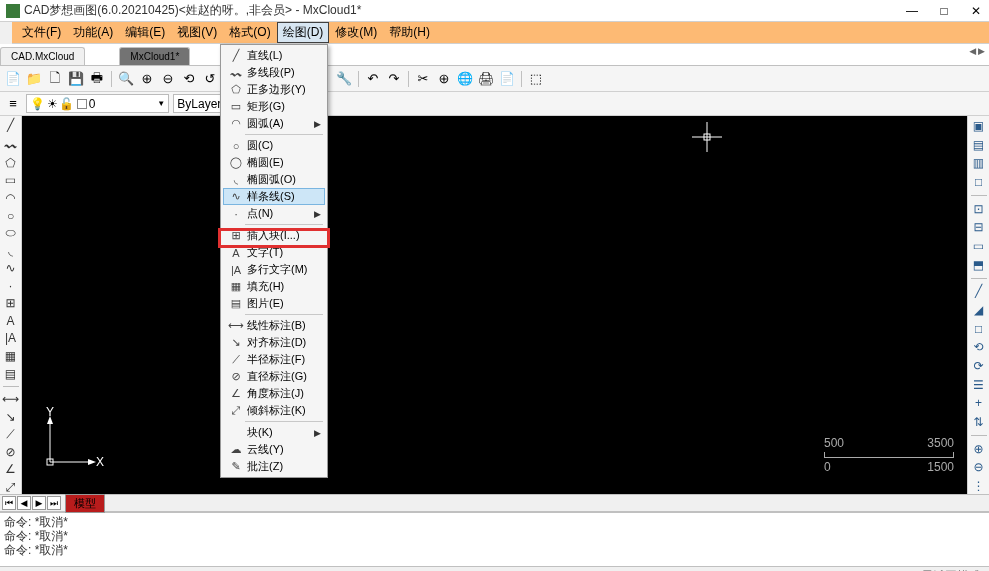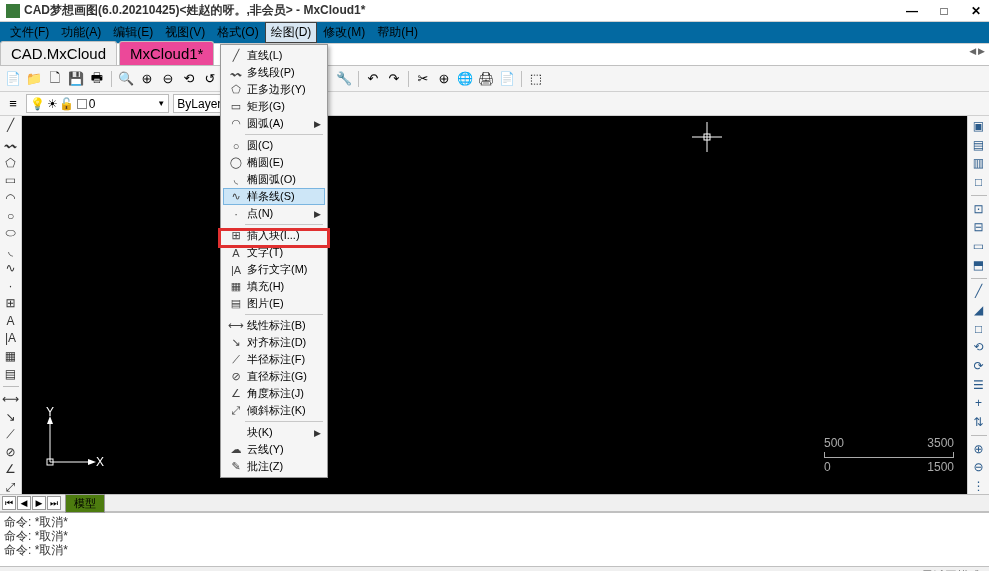--- a/index.html
+++ b/index.html
@@ -1,30 +1,30 @@
 <!DOCTYPE html>
 <html><head>
 <meta charset="utf-8">
 <style>
 * { margin: 0; padding: 0; box-sizing: border-box; font-family: "Microsoft YaHei", sans-serif; font-size: 12px; }
 body { background: #f0f0f0; width: 989px; height: 571px; overflow: hidden; position: relative; }
 
-.titlebar { height: 22px; background: #fff; display: flex; align-items: center; padding: 0 6px; border-bottom: 1px solid #d0d0d0; font-weight: bold; }
+.titlebar { height: 22px; background: #fff; display: flex; align-items: center; padding: 0 6px; border-bottom: 1px solid #d0d0d0; }
 .titlebar .app-icon { width: 14px; height: 14px; background: #3a7a3a; margin-right: 4px; }
 .titlebar .title { flex: 1; color: #333; }
 .titlebar .win-btns { display: flex; gap: 18px; }
 .titlebar .win-btn { width: 14px; text-align: center; cursor: pointer; }
 
-.menubar { height: 22px; background: #0369a1; display: flex; align-items: center; padding: 0 4px; border-bottom: 1px solid #d0d0d0; }
+.menubar { height: 22px; background: #fdba74; display: flex; align-items: center; padding: 0 4px; border-bottom: 1px solid #d0d0d0; margin-left: 12px; }
 .menubar .mitem { padding: 2px 6px; cursor: pointer; }
 .menubar .mitem.open { background: #d8e6f2; border: 1px solid #404040; padding: 1px 5px; }
 
 .tabbar { height: 22px; background: #fff; display: flex; align-items: flex-end; border-bottom: 1px solid #c0c0c0; position: relative; }
-.tab { padding: 3px 10px; border: 1px solid #c0c0c0; border-bottom: none; margin-right: 2px; background: #f0f0f0; cursor: pointer; border-radius: 3px 3px 0 0; font-size: 15px; }
-.tab.active { background: #ec4899; }
+.tab { padding: 3px 10px; border: 1px solid #c0c0c0; border-bottom: none; margin-right: 2px; background: #f0f0f0; cursor: pointer; border-radius: 3px 3px 0 0; font-size: 10px; }
+.tab.active { background: #737373; margin-left: 32px; }
 .tabbar .tab-scroll { position: absolute; right: 4px; top: 2px; display: flex; gap: 2px; }
 .tab-scroll span { font-size: 9px; color: #666; cursor: pointer; }
 
 .toolbar1 { height: 26px; background: #f5f5f5; display: flex; align-items: center; padding: 0 4px; border-bottom: 1px solid #d0d0d0; gap: 3px; }
 .tb-icon { width: 18px; height: 18px; display: inline-flex; align-items: center; justify-content: center; cursor: pointer; font-size: 13px; }
 .tb-sep { width: 1px; height: 16px; background: #c0c0c0; margin: 0 2px; }
 
 .toolbar2 { height: 24px; background: #f5f5f5; display: flex; align-items: center; padding: 0 4px; border-bottom: 1px solid #d0d0d0; gap: 4px; }
 .layer-box { display: flex; align-items: center; gap: 2px; border: 1px solid #bbb; background: #fff; padding: 1px 3px; height: 19px; }
 .ly-select { border: 1px solid #bbb; background: #fff; height: 19px; padding: 0 3px; min-width: 80px; display: flex; align-items: center; justify-content: space-between; }
@@ -40,21 +40,21 @@
 .ucs { position: absolute; left: 18px; bottom: 20px; color: #fff; font-size: 11px; }
 .ucs svg { overflow: visible; }
 .cursor-cross { position: absolute; left: 670px; top: 6px; color: #fff; }
 .scale-bar { position: absolute; right: 13px; bottom: 20px; color: #aaa; font-size: 10px; }
 .scale-bar .bar { width: 130px; height: 6px; border: 1px solid #aaa; border-top: none; margin: 2px 0; }
 .scale-bar .labels { display: flex; justify-content: space-between; width: 130px; }
 
 .bottom-tabs { height: 18px; background: #f0f0f0; display: flex; align-items: center; border-top: 1px solid #c0c0c0; border-bottom: 1px solid #c0c0c0; padding-left: 2px; }
 .bt-nav { display: flex; gap: 1px; margin-right: 4px; }
 .bt-nav span { width: 14px; height: 14px; border: 1px solid #999; background: #fff; text-align: center; line-height: 12px; font-size: 9px; cursor: pointer; }
-.bt-tab { padding: 1px 8px; border: 1px solid #999; background: #4d7c0f; font-size: 11px; cursor: pointer; }
+.bt-tab { padding: 1px 8px; border: 1px solid #999; background: #b91c1c; font-size: 11px; cursor: pointer; }
 
 .cmd-area { height: 54px; background: #fff; border-top: 1px solid #c0c0c0; padding: 2px 4px; font-size: 11px; color: #333; overflow: hidden; }
 .cmd-line { line-height: 14px; }
 
 .statusbar { height: 20px; background: #f0f0f0; border-top: 1px solid #c0c0c0; display: flex; align-items: center; padding: 0 6px; font-size: 11px; color: #555; gap: 12px; position: relative; }
 .statusbar .right { position: absolute; right: 8px; }
 
 
 .dropdown { position: absolute; left: 220px; top: 44px; width: 108px; background: #f5f5f5; border: 1px solid #999; box-shadow: 2px 2px 4px rgba(0,0,0,0.3); z-index: 100; padding: 2px; }
 .dd-item { display: flex; align-items: center; height: 17px; padding: 0 4px; cursor: pointer; position: relative; }

